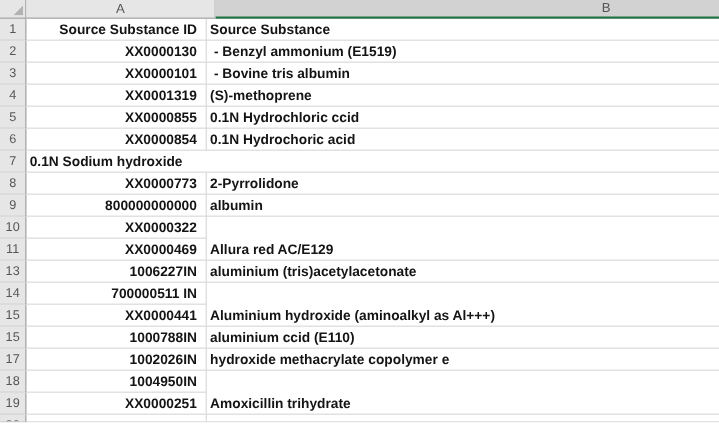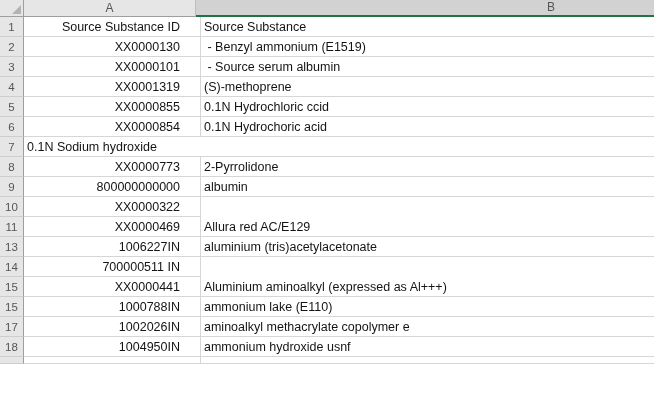--- a/index.html
+++ b/index.html
@@ -59,22 +59,22 @@
     overflow:hidden;
   }
   .row.partial .row-header{align-items:flex-start;}
   .row.partial .row-header span{margin-top:4px;}
   .cell{
     border-right:1px solid var(--gridline);
     border-bottom:1px solid var(--gridline);
     font-size:12.5px;color:var(--cell-text);
     display:flex;align-items:center;white-space:pre;overflow:hidden;
   }
-  .cell-a{width:177px;flex:none;justify-content:flex-end;padding-right:20px;}
-  .cell-b{flex:1;padding-left:3px;border-right:none;}
+  .cell-a{width:164px;flex:none;justify-content:flex-end;padding-right:8px;font-weight:bold;}
+  .cell-b{flex:1;padding-left:3px;border-right:none;font-weight:bold;}
 </style>
 </head>
 <body>
 
 <div class="spreadsheet">
   <div class="col-headers">
     <div class="corner">
       <div class="tri"></div>
     </div>
     <div class="col-header col-a">A</div>
@@ -95,21 +95,21 @@
           <span>2</span>
         </div>
         <div class="cell cell-a">XX0000130</div>
         <div class="cell cell-b"> - Benzyl ammonium (E1519)</div>
       </div>
       <div class="row">
         <div class="row-header">
           <span>3</span>
         </div>
         <div class="cell cell-a">XX0000101</div>
-        <div class="cell cell-b"> - Source serum albumin</div>
+        <div class="cell cell-b"> - Bovine tris albumin</div>
       </div>
       <div class="row">
         <div class="row-header">
           <span>4</span>
         </div>
         <div class="cell cell-a">XX0001319</div>
         <div class="cell cell-b">(S)-methoprene</div>
       </div>
       <div class="row">
         <div class="row-header">
@@ -169,42 +169,48 @@
         <div class="row-header">
           <span>14</span>
         </div>
         <div class="cell cell-a">700000511 IN</div>
       </div>
       <div class="row">
         <div class="row-header">
           <span>15</span>
         </div>
         <div class="cell cell-a">XX0000441</div>
-        <div class="cell cell-b">Aluminium aminoalkyl (expressed as Al+++)</div>
+        <div class="cell cell-b">Aluminium hydroxide (aminoalkyl as Al+++)</div>
       </div>
       <div class="row">
         <div class="row-header">
           <span>15</span>
         </div>
         <div class="cell cell-a">1000788IN</div>
-        <div class="cell cell-b">ammonium lake (E110)</div>
+        <div class="cell cell-b">aluminium ccid (E110)</div>
       </div>
       <div class="row">
         <div class="row-header">
           <span>17</span>
         </div>
         <div class="cell cell-a">1002026IN</div>
-        <div class="cell cell-b">aminoalkyl methacrylate copolymer e</div>
+        <div class="cell cell-b">hydroxide methacrylate copolymer e</div>
       </div>
       <div class="row">
         <div class="row-header">
           <span>18</span>
         </div>
         <div class="cell cell-a">1004950IN</div>
-        <div class="cell cell-b">ammonium hydroxide usnf</div>
+      </div>
+      <div class="row">
+        <div class="row-header">
+          <span>19</span>
+        </div>
+        <div class="cell cell-a">XX0000251</div>
+        <div class="cell cell-b">Amoxicillin trihydrate</div>
       </div>
       <div class="row partial">
         <div class="row-header">
           <span>20</span>
         </div>
         <div class="cell cell-a"></div>
         <div class="cell cell-b"></div>
       </div>
     </div>
 </div>

